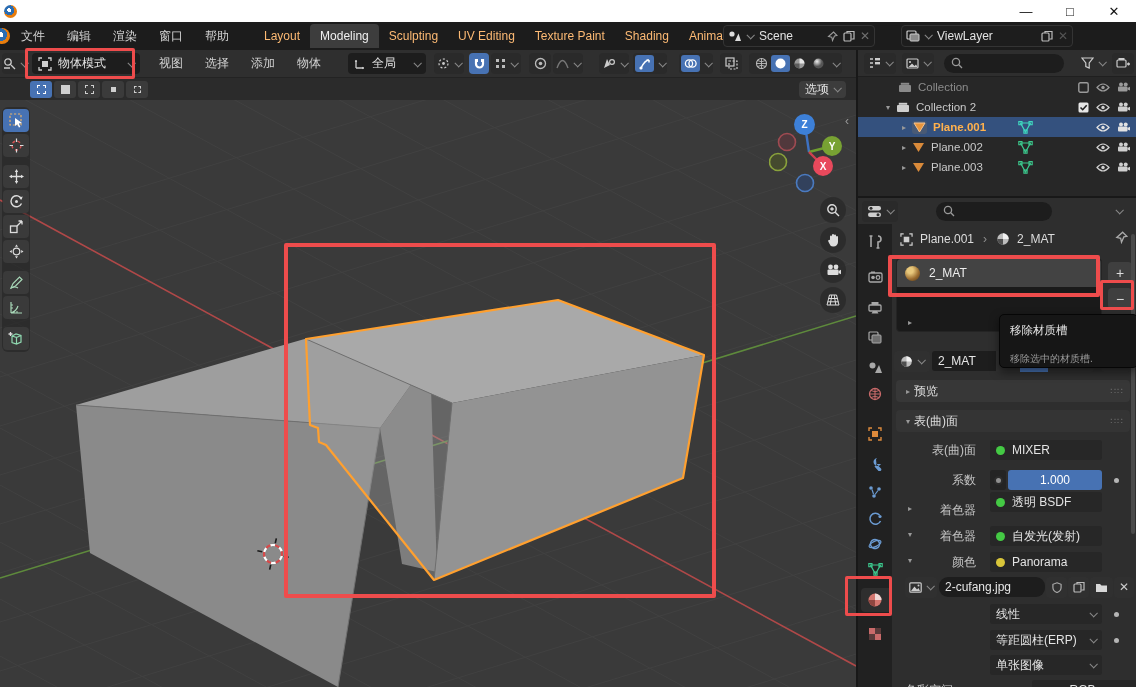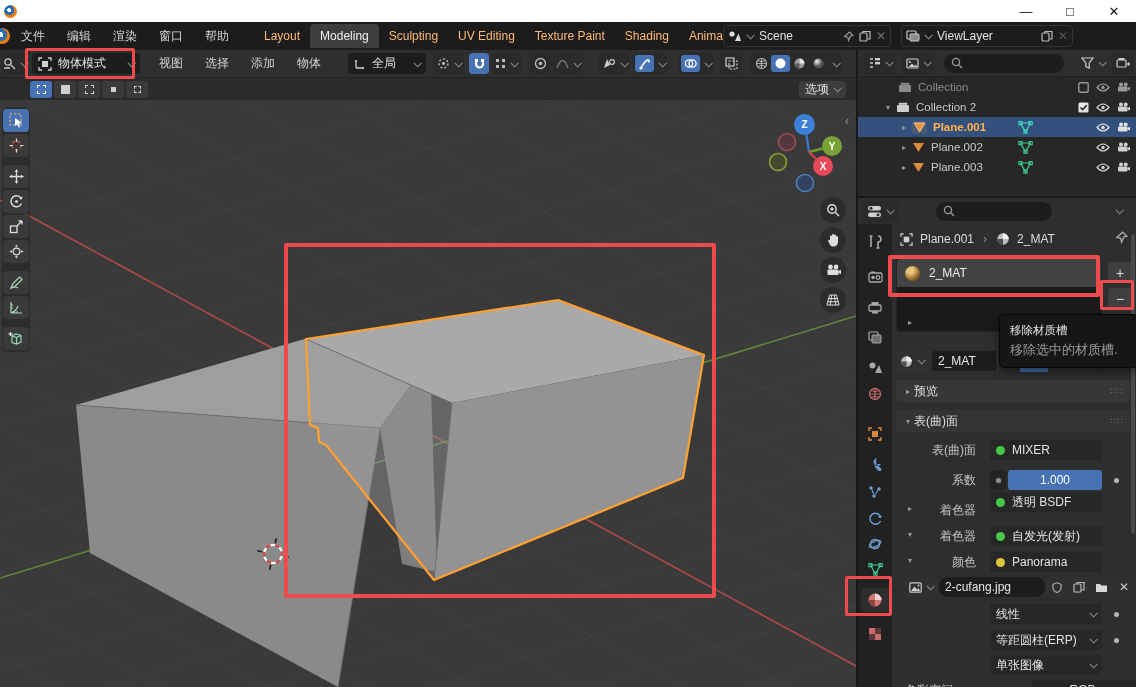--- a/index.html
+++ b/index.html
@@ -72,21 +72,21 @@
 .pc{position:absolute}
 .field{background:#1d1d1d;border-radius:9px;color:#e6e6e6;display:flex;align-items:center;padding:0 6px;height:20px}
 .wbtn{background:#272727;border-radius:3px;color:#e3e3e3;display:flex;align-items:center;height:20px;padding:0 6px}
 .dot{width:9px;height:9px;border-radius:50%;flex:none;margin-right:7px}
 .rlab{position:absolute;text-align:right;color:#c3c3c3;height:20px;line-height:20px}
 .panelh{background:#373737;border-radius:4px;height:22px;display:flex;align-items:center;color:#dedede;padding:0 6px}
 .grip{margin-left:auto;color:#6f6f6f;font-size:9px;letter-spacing:1px}
 .decdot{width:5px;height:5px;border-radius:50%;background:#b5b5b5;position:absolute}
 #tooltip{position:absolute;left:107px;top:90px;width:139px;height:54px;background:#161616;border:1px solid #060606;border-radius:5px;padding:8px 10px;z-index:30;box-shadow:0 4px 10px rgba(0,0,0,.5)}
 #tooltip .t1{color:#e4e4e4;font-size:11.5px}
-#tooltip .t2{color:#999;font-size:13px;margin-top:3px}
+#tooltip .t2{color:#999;font-size:10px;margin-top:14px}
 .matsphere{width:15px;height:15px;border-radius:50%;background:radial-gradient(circle at 35% 30%,#e8c87c 0 20%,#9a6b2f 60%,#4c3414 100%);flex:none}
 .slider{background:#4772b3;border-radius:3px;height:20px;color:#fff;display:flex;align-items:center;justify-content:center}
 .sock{width:16px;height:20px;background:#242424;border-radius:3px;display:flex;align-items:center;justify-content:center}
 .sock i{width:9px;height:9px;border-radius:50%;background:#909090;border:2px solid #2c2c2c}
 #scrollbar{position:absolute;right:1px;top:10px;width:4px;height:300px;background:#4a4a4a;border-radius:2px}
 </style>
 </head>
 <body>
 
 <div class="abs" id="titlebar">
@@ -109,21 +109,21 @@
     <span class="ws-tab">Layout</span>
     <span class="ws-tab active">Modeling</span>
     <span class="ws-tab">Sculpting</span>
     <span class="ws-tab">UV Editing</span>
     <span class="ws-tab">Texture Paint</span>
     <span class="ws-tab">Shading</span>
     <span class="ws-tab">Animation</span>
     <span class="ws-tab">Renderi</span>
   </div>
 
-  <div class="idblock" style="left:723px;width:168px">
+  <div class="idblock" style="left:723px;width:152px">
     <span class="ic">
       <svg width="14" height="12" viewBox="0 0 14 12">
           <circle cx="4" cy="4" r="2.6" fill="#ddd"></circle>
           <path d="M7 11 L10.5 3.5 L13 11 Z" fill="#ddd"></path>
         </svg>
       </span>
     <i class="cv dk"></i>
     <span class="nm">Scene</span>
     <span class="ic">
       <svg width="11" height="11" viewBox="0 0 11 11">

